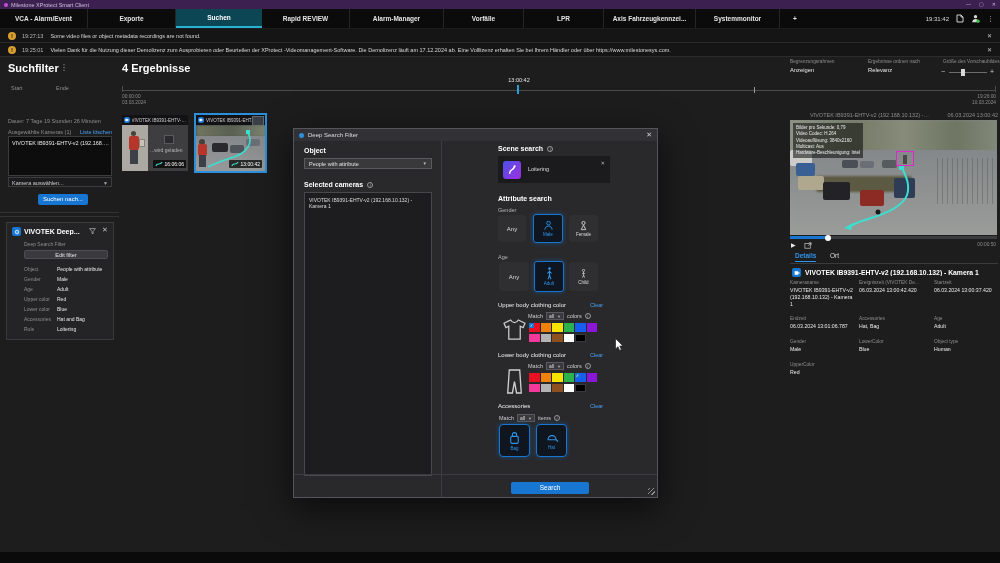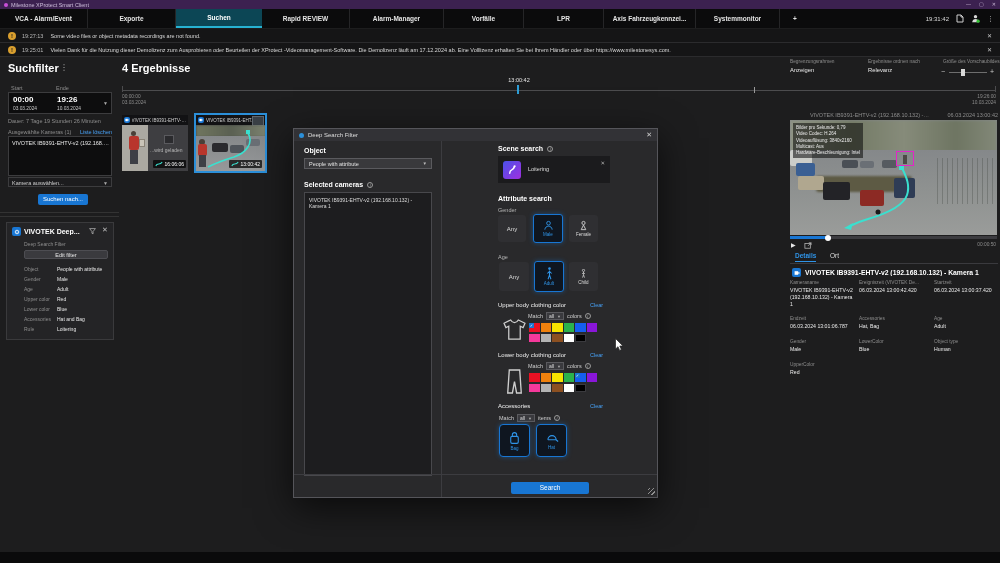--- a/index.html
+++ b/index.html
@@ -137,27 +137,20 @@
     <span class="ntime">19:25:01</span>
     <span class="ntext ell">Vielen Dank für die Nutzung dieser Demolizenz zum Ausprobieren oder Beurteilen der XProtect -Videomanagement-Software. Die Demolizenz läuft am 17.12.2024 ab. Eine Volllizenz erhalten Sie bei Ihrem Händler oder über https://www.milestonesys.com.</span>
     <span class="nclose">✕</span>
   </div>
 
   <div class="abs h-title" style="left:8px;top:62px">Suchfilter</div>
   <div class="abs" style="left:60px;top:63px;color:#bbb;font-size:8px">⋮</div>
 
   <div class="abs lbl" style="left:11px;top:85px">Start</div>
   <div class="abs lbl" style="left:56px;top:85px">Ende</div>
-  <div class="abs box" style="left:8px;top:92px;width:104px;height:22px">
-    <div class="abs" style="left:4px;top:2px;font-size:8px;font-weight:bold;color:#fff">00:00</div>
-    <div class="abs" style="left:48px;top:2px;font-size:8px;font-weight:bold;color:#fff">19:26</div>
-    <div class="abs" style="left:4px;top:13px;font-size:4.8px;color:#c9c9c9">03.03.2024</div>
-    <div class="abs" style="left:48px;top:13px;font-size:4.8px;color:#c9c9c9">10.03.2024</div>
-    <div class="abs" style="right:3px;top:7px;color:#aaa;font-size:5px">▼</div>
-  </div>
   <div class="abs lbl" style="left:8px;top:118px">Dauer: 7 Tage 19 Stunden 26 Minuten</div>
 
   <div class="abs lbl" style="left:8px;top:129px">Ausgewählte Kameras (1)</div>
   <div class="abs link" style="right:888px;top:129px">Liste löschen</div>
   <div class="abs box" style="left:8px;top:136px;width:104px;height:40px">
     <div class="abs val ell" style="left:3px;top:3px;width:98px">VIVOTEK IB9391-EHTV-v2 (192.168.10.132) - Kam...</div>
   </div>
   <div class="abs box" style="left:8px;top:177px;width:104px;height:10px;background:#1c1c1e">
     <div class="abs" style="left:3px;top:2px;font-size:5.5px;color:#cfcfcf">Kamera auswählen...</div>
     <div class="abs" style="right:3px;top:2px;color:#aaa;font-size:5px">▼</div>

